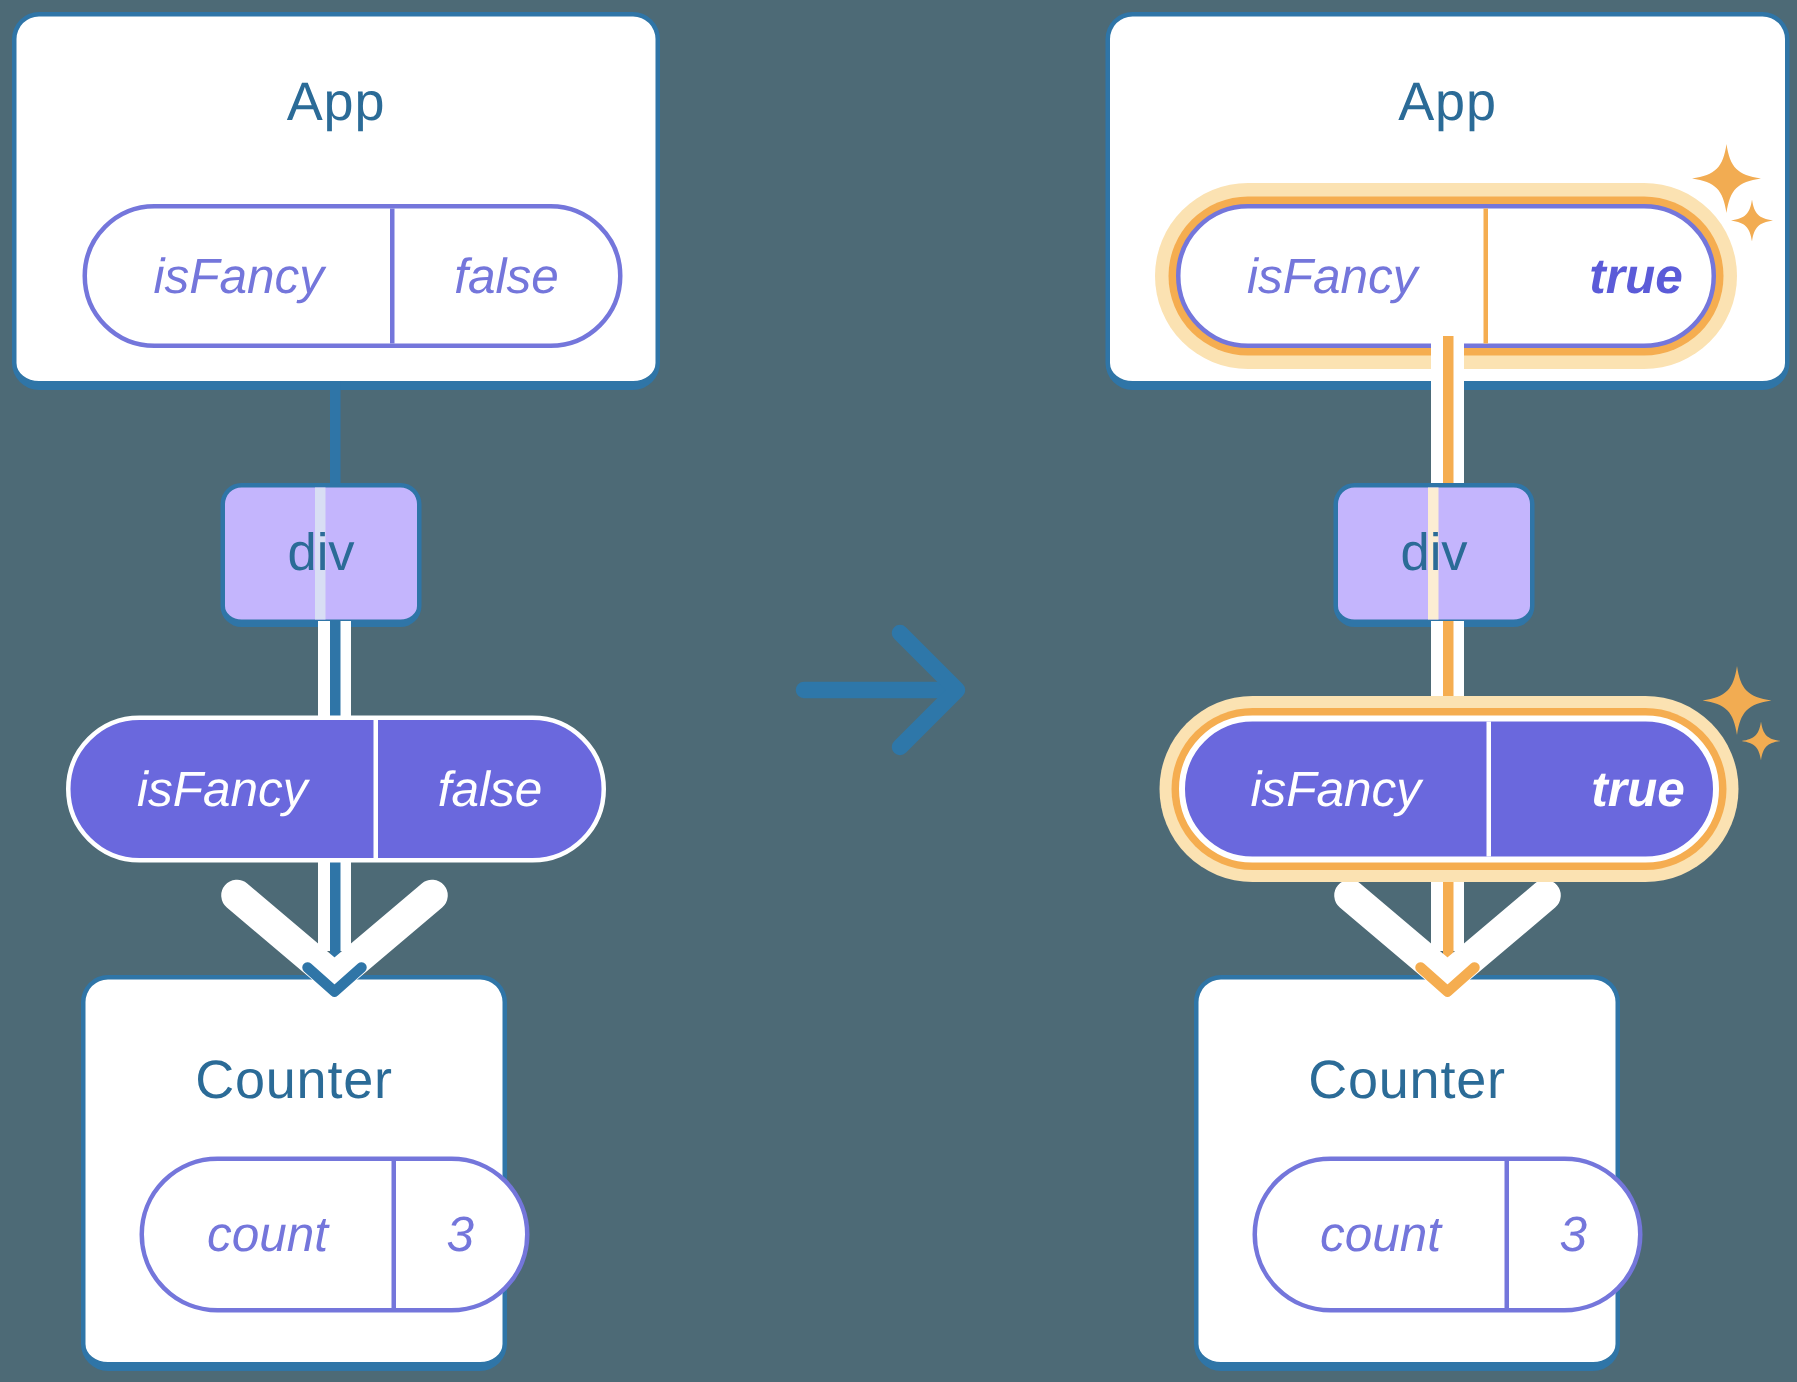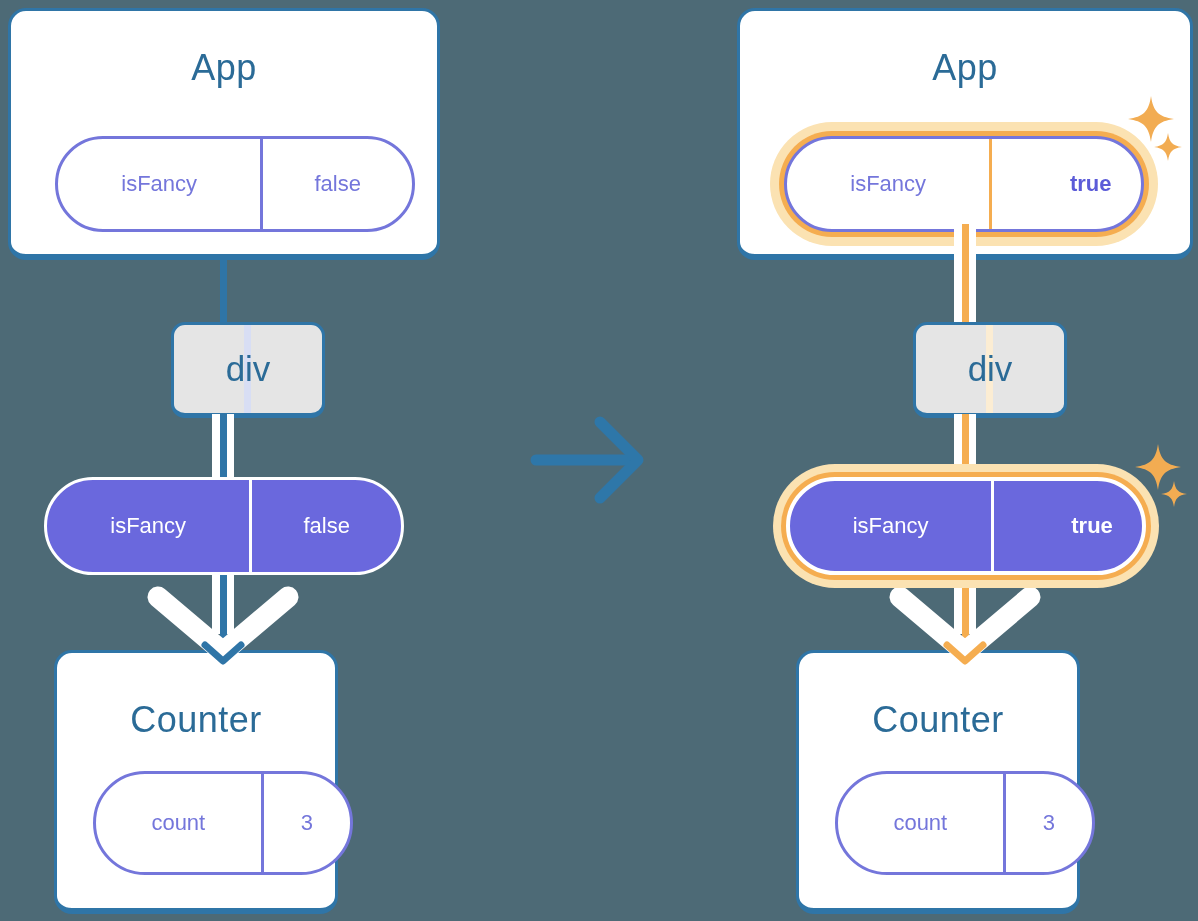--- a/index.html
+++ b/index.html
@@ -38,21 +38,21 @@
   .app-card .card-title { top: 36px; }
   .counter-card .card-title { top: 46px; }
 
   
   .pill {
     position: absolute; display: flex;
     border-radius: 999px;
   }
   .cell {
     display: flex; align-items: center; justify-content: center;
-    font-size: 22px; flex: 1 1 auto; min-width: 0;
+    font-size: 33px; flex: 1 1 auto; min-width: 0; font-style: italic;
   }
   .cell.key { flex: 0 0 58%; border-right: 3px solid currentColor; }
   .counter-pill .cell.key { flex-basis: 66%; }
   .emph { font-weight: 700; padding-left: 48px; }
 
   .state-pill {
     left: 44px; top: 125px; width: 360px; height: 96px;
     background: #fff;
     border: 3px solid var(--purple-outline, #7476DB);
     color: var(--purple-outline, #7476DB);
@@ -81,30 +81,29 @@
   }
   .state-pill.hl .cell.key { border-right-color: var(--orange, #F5AD50); }
   .prop-pill.hl {
     border-width: 4px;
     box-shadow: 0 0 0 5px var(--orange, #F5AD50), 0 0 0 13px var(--orange-light, #FBE2B2);
   }
 
   
   .div-box {
     position: absolute;
-    left: 147px; top: 322px; width: 154px; height: 96px;
-    background: #e5e5e5;
+    left: 147px; top: 322px; width: 134px; height: 96px;
+    background: #c4b5fd;
     border: 3px solid var(--card-border, #2F75A7);
     border-bottom-width: 5px;
     border-radius: 14px;
     display: flex; align-items: center; justify-content: center;
     font-size: 35px; font-weight: 500;
     color: var(--title-text, #2B6B97);
     z-index: 3;
-    margin-left: 24px;
   }
   .div-box .stripe {
     position: absolute; top: 0; bottom: 0; left: 50%;
     width: 7px; margin-left: -4px;
   }
   .before .div-box .stripe { background: var(--stripe-lavender, #D8DEF4); }
   .after  .div-box .stripe { background: var(--stripe-cream, #FCEDD3); }
   .div-box .label { position: relative; z-index: 1; }
 
   

